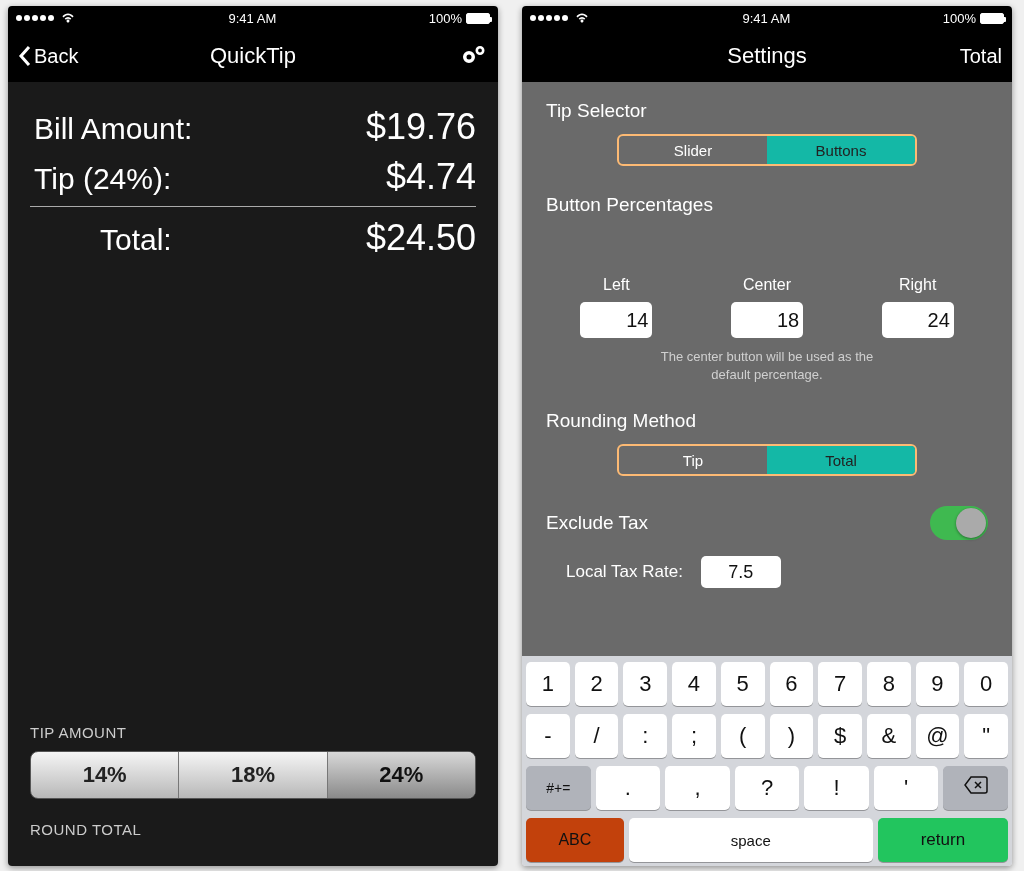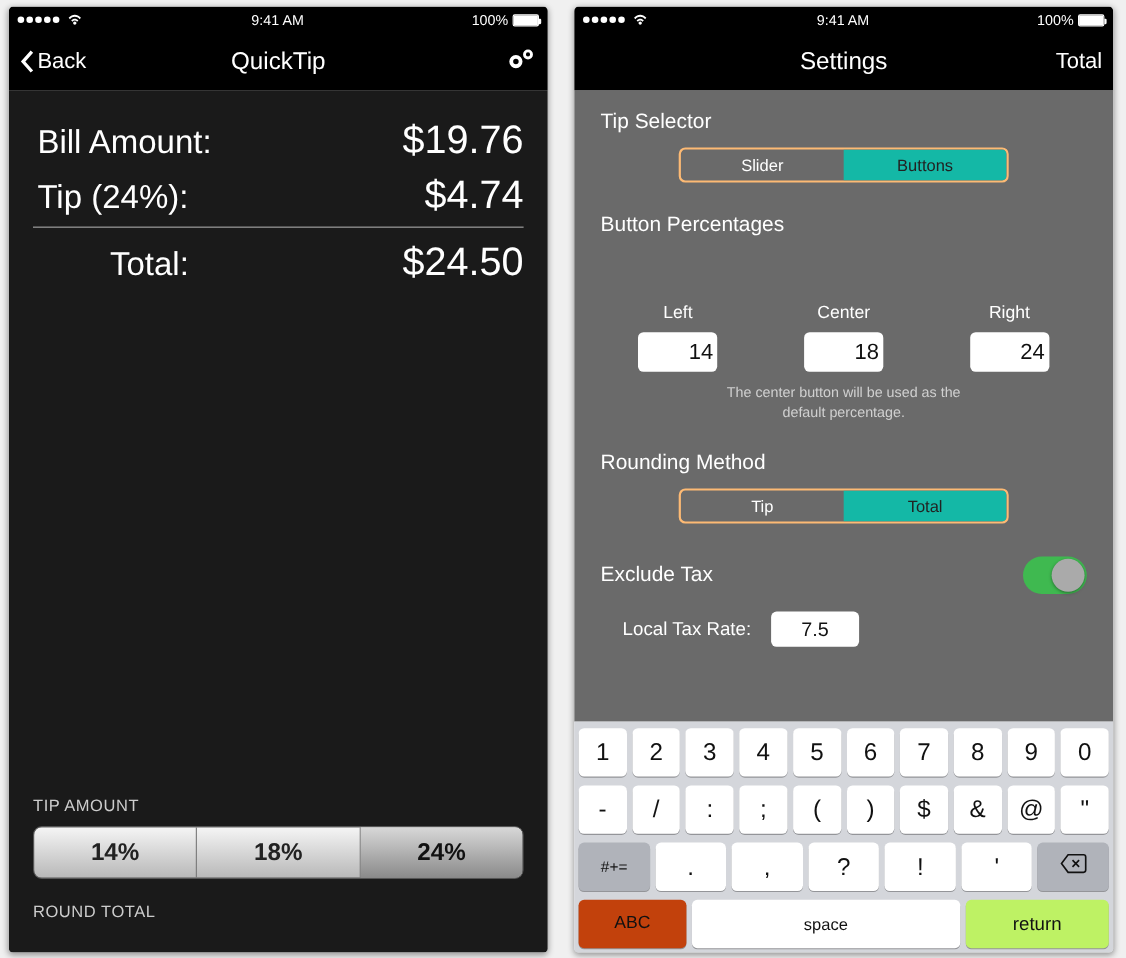--- a/index.html
+++ b/index.html
@@ -157,21 +157,21 @@
   .krow { display:flex; gap:5px; margin-bottom:8px; }
   .krow:last-child { margin-bottom:0; }
   .key {
     flex:1; height:44px; background:#fff; border-radius:5px;
     box-shadow:0 1px 0 rgba(0,0,0,0.3);
     display:flex; align-items:center; justify-content:center;
     font-size:22px; color:#111; cursor:pointer;
   }
   .key.small { font-size:15px; }
   .key.space { flex:3; }
-  .key.return { flex:1.6; background:#bef264; font-size:17px;}
+  .key.return { flex:1.6; background:#22c55e; font-size:17px;}
   .key.abc { flex:1.2; background:#c2410c; font-size:16px;}
   .key.shift { flex:1; background:#b0b3ba; font-size:14px;}
   .key.bksp { flex:1; background:#b0b3ba;}
   .bksp svg { width:26px; height:20px; }
 </style>
 </head>
 <body>
 
 <div class="phone">
   <div class="status-bar">

